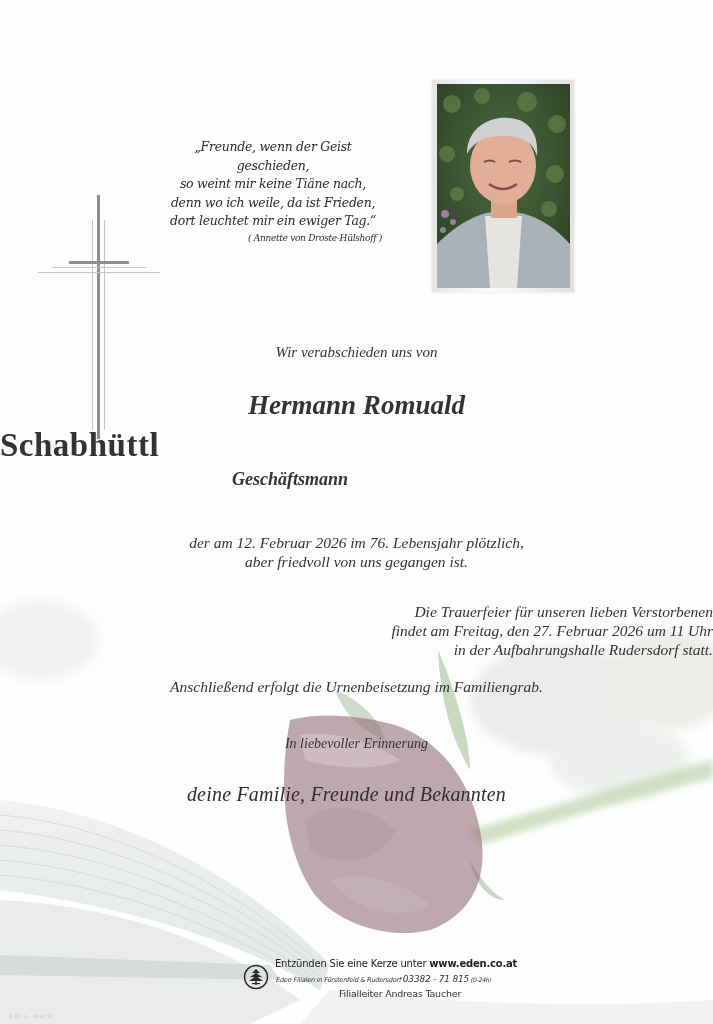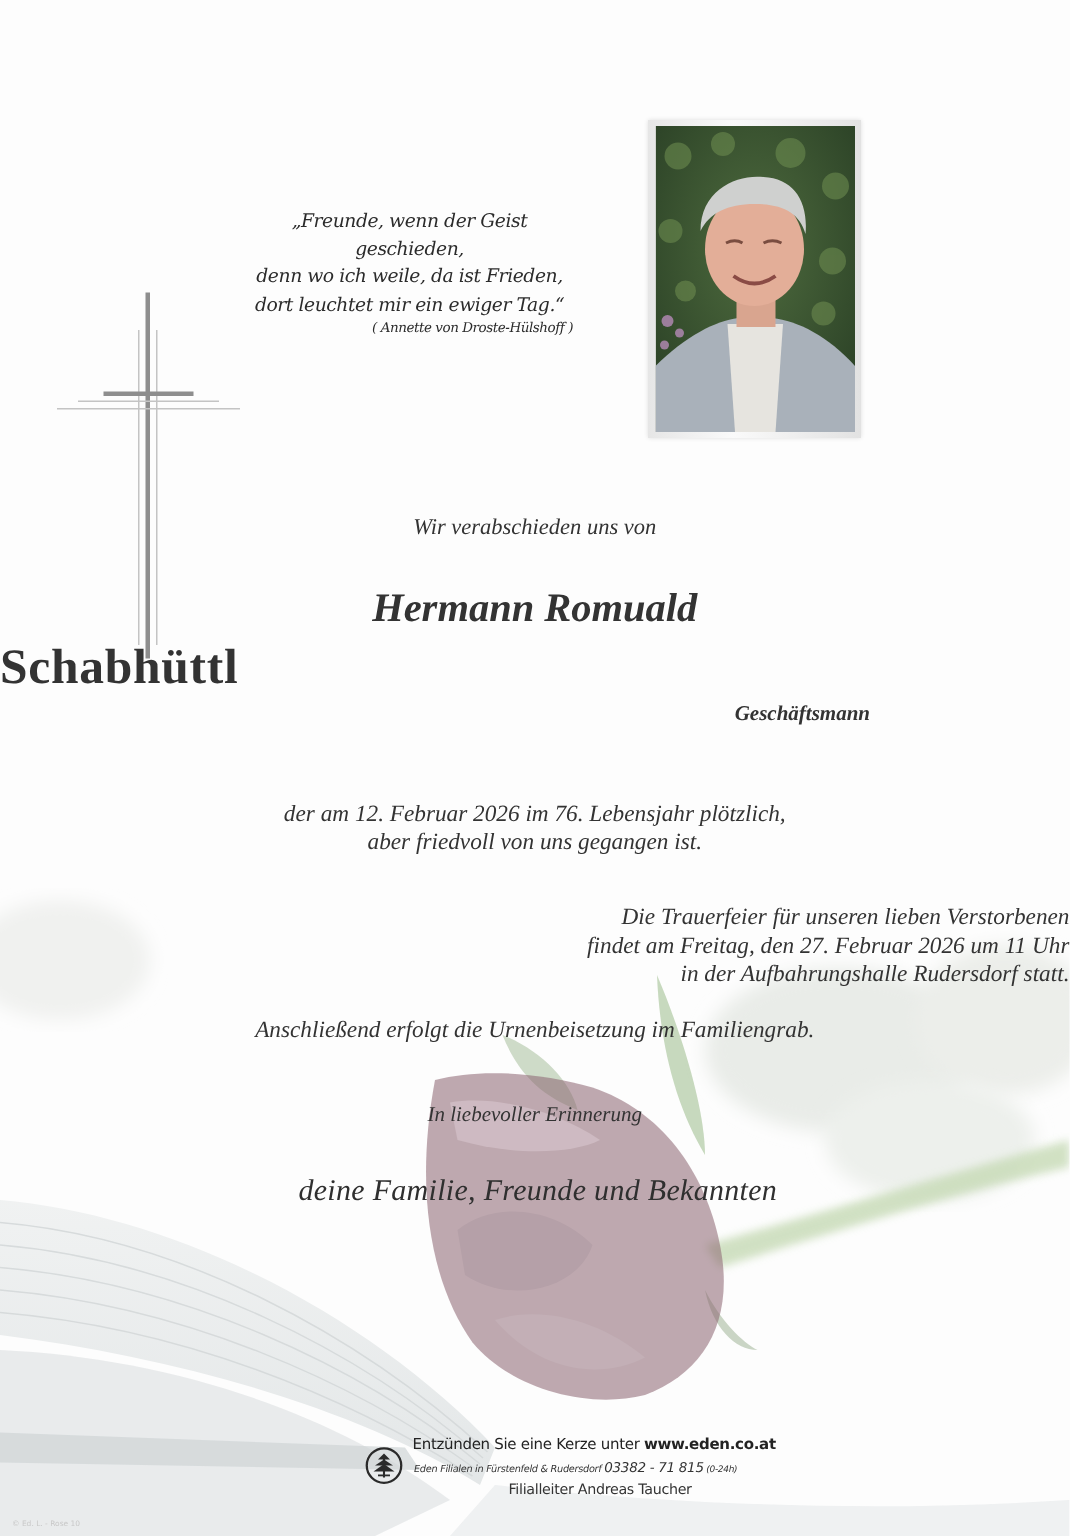--- a/index.html
+++ b/index.html
@@ -46,37 +46,37 @@
     }
     .first-names {
       position: absolute; left: 0; width: 713px; top: 390px; text-align: center;
       font-style: italic; font-weight: bold; font-size: 27px; color: #333;
     }
     .surname {
       position: absolute; left: 0; width: 713px; top: 427px; text-align: left;
       font-weight: bold; font-size: 33px; color: #333; letter-spacing: 0.5px;
     }
     .occupation {
-      position: absolute; left: 0; width: 580px; top: 469px; text-align: right;
-      font-style: italic; font-weight: bold; font-size: 14px; color: #333;
+      position: absolute; left: 0; width: 580px; top: 469px; text-align: center;
+      font-style: italic; font-weight: bold; font-size: 18px; color: #333;
     }
     .block {
       position: absolute; left: 0; width: 713px; text-align: center;
       font-style: italic; font-size: 15.5px; line-height: 19px; color: #333;
     }
     .death { top: 533px; }
     .ceremony { top: 602px; text-align: right; }
     .burial { top: 677px; }
     .remembrance {
       position: absolute; left: 0; width: 713px; top: 736px; text-align: center;
       font-style: italic; font-size: 14px; color: #333;
     }
     .signature {
       position: absolute; left: 0; width: 693px; top: 783px; text-align: center;
-      font-style: italic; font-size: 20px; color: #2f2f2f; letter-spacing: 0.2px; padding-left: 12px;
+      font-style: italic; font-size: 20px; color: #2f2f2f; letter-spacing: 0.2px;
     }
 
     
     .footer { position: absolute; left: 243px; top: 958px; width: 270px; height: 50px; }
     .footer .logo { position: absolute; left: 0; top: 6px; width: 26px; height: 26px; }
     .footer .line1 {
       position: absolute; left: 32px; top: 0; white-space: nowrap;
       font-family: "DejaVu Sans", sans-serif; font-size: 10px; color: #222; letter-spacing: -0.2px;
     }
     .footer .line1 b { font-weight: bold; }
@@ -140,20 +140,21 @@
     <g opacity="0.55">
       <path d="M290 720 C 320 712, 360 715, 395 725 C 440 740, 470 780, 480 830 C 490 880, 470 915, 430 930 C 390 940, 340 925, 315 895 C 290 860, 275 800, 290 720 Z" fill="#8c6471"></path>
       <path d="M300 735 C 330 730, 370 740, 400 760 C 380 770, 340 770, 305 760 Z" fill="#a88592"></path>
       <path d="M305 820 C 330 800, 370 805, 395 830 C 385 860, 340 870, 310 850 Z" fill="#7b5563"></path>
       <path d="M330 880 C 360 870, 400 880, 430 905 C 400 920, 360 915, 330 880 Z" fill="#94717d"></path>
     </g>
   </svg>
 
   <div class="quote">
     <div>„Freunde, wenn der Geist geschieden,</div>
+    <div>so weint mir keine Tiäne nach,</div>
     <div>denn wo ich weile, da ist Frieden,</div>
     <div>dort leuchtet mir ein ewiger Tag.“</div>
     <span class="author">( Annette von Droste-Hülshoff )</span>
   </div>
 
   <div class="photo-frame"></div>
   <div class="photo" title="portrait-photo-of-deceased">
     <svg width="133" height="204" viewBox="0 0 133 204" xmlns="http://www.w3.org/2000/svg">
       <defs>
         <radialGradient id="hedge" cx="0.5" cy="0.4" r="0.8">

